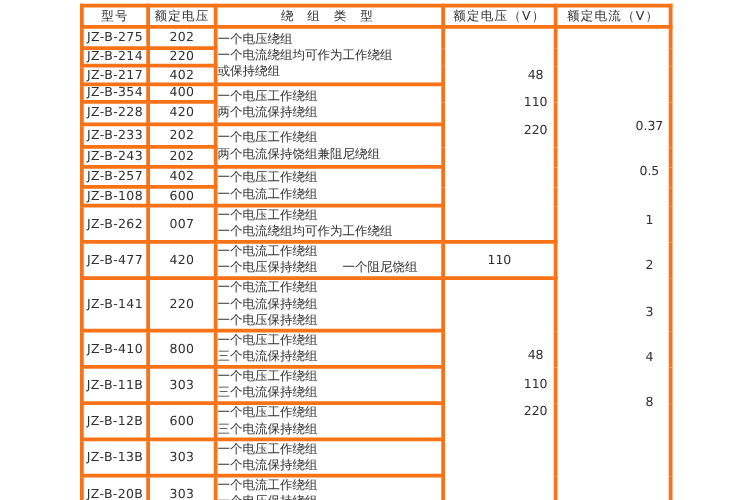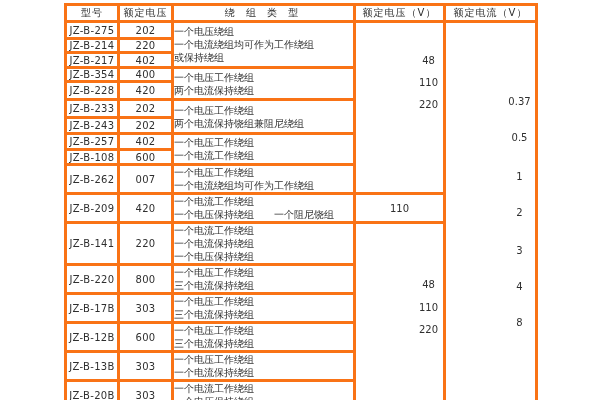--- a/index.html
+++ b/index.html
@@ -125,21 +125,21 @@
       <tr style="height:22px">
         <td class="tc">JZ-B-262</td>
         <td class="tc">007</td>
         <td class="wind">
           <span class="wl">一个电压工作绕组</span>
           <span class="wl">一个电流绕组均可作为工作绕组</span>
         </td>
       </tr>
 
       <tr style="height:28px">
-        <td class="tc">JZ-B-209</td>
+        <td class="tc">JZ-B-477</td>
         <td class="tc">420</td>
         <td class="wind">
           <span class="wl">一个电流工作绕组</span>
           <span class="wl">一个电压保持绕组　　一个阻尼饶组</span>
         </td>
         <td class="vmid">110</td>
       </tr>
 
       <tr style="height:36px">
         <td class="tc">JZ-B-141</td>
@@ -150,30 +150,30 @@
           <span class="wl">一个电压保持绕组</span>
         </td>
         <td class="vcell" rowspan="7">
           <span class="av" style="top:55px">48</span>
           <span class="av" style="top:78px">110</span>
           <span class="av" style="top:100px">220</span>
         </td>
       </tr>
 
       <tr style="height:26px">
-        <td class="tc">JZ-B-220</td>
+        <td class="tc">JZ-B-410</td>
         <td class="tc">800</td>
         <td class="wind">
           <span class="wl">一个电压工作绕组</span>
           <span class="wl">三个电流保持绕组</span>
         </td>
       </tr>
 
       <tr style="height:27px">
-        <td class="tc">JZ-B-17B</td>
+        <td class="tc">JZ-B-11B</td>
         <td class="tc">303</td>
         <td class="wind">
           <span class="wl">一个电压工作绕组</span>
           <span class="wl">三个电流保持绕组</span>
         </td>
       </tr>
 
       <tr style="height:25px">
         <td class="tc">JZ-B-12B</td>
         <td class="tc">600</td>

